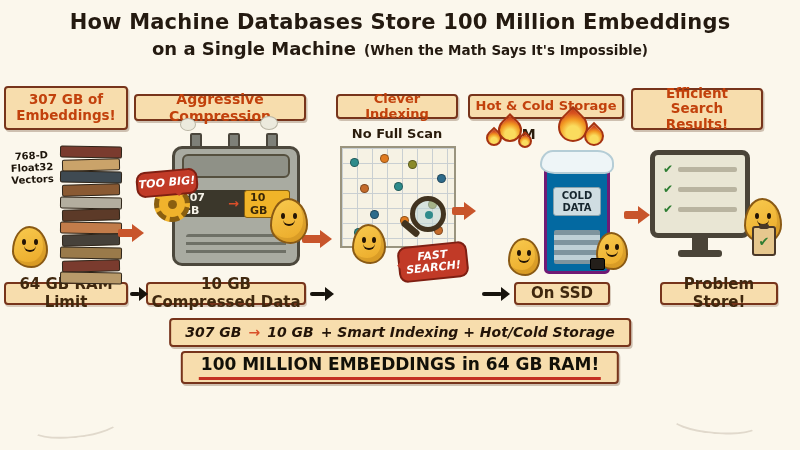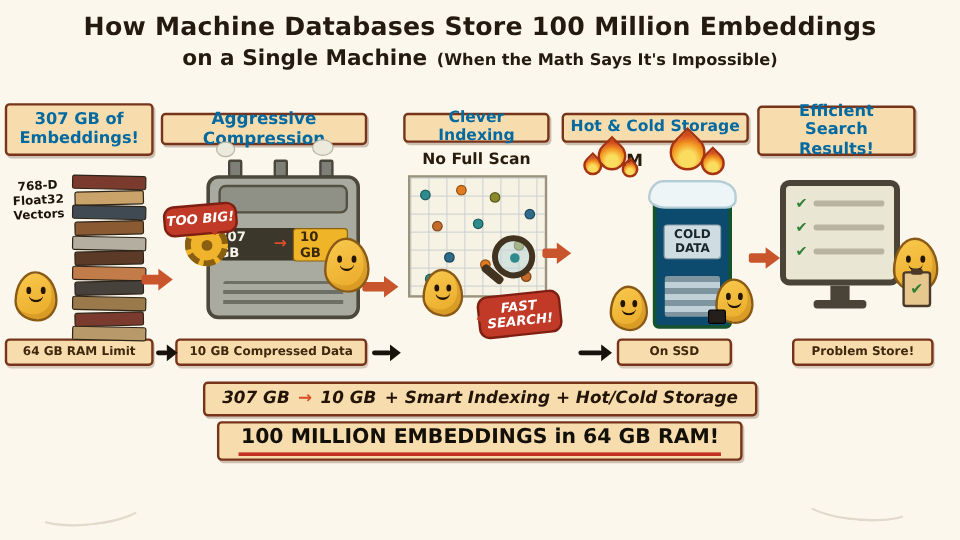--- a/index.html
+++ b/index.html
@@ -8,22 +8,22 @@
   #canvas{position:relative;width:800px;height:450px;background:#fbf7ec;overflow:hidden}
 
   
   .title1{position:absolute;top:10px;left:0;width:800px;text-align:center;font-size:21px;font-weight:800;color:#241a10;letter-spacing:.2px}
   .title2{position:absolute;top:38px;left:0;width:800px;text-align:center;color:#241a10}
   .title2 .main{font-size:18px;font-weight:800}
   .title2 .note{font-size:13.5px;font-weight:700;margin-left:8px}
 
   
   .box{position:absolute;background:#f7ddad;border:2.5px solid #77341b;border-radius:4px;display:flex;align-items:center;justify-content:center;text-align:center;line-height:1.15}
-  .hbox{color:#0369a1;font-weight:800;padding:2px 5px;box-shadow:1.5px 2px 0 rgba(90,50,20,.28)}
-  .fbox{color:#40280e;font-weight:800;font-size:10px;box-shadow:1px 2px 0 rgba(90,50,20,.22)}
+  .hbox{color:#c2410c;font-weight:800;padding:2px 5px;box-shadow:1.5px 2px 0 rgba(90,50,20,.28)}
+  .fbox{color:#40280e;font-weight:800;font-size:15px;box-shadow:1px 2px 0 rgba(90,50,20,.22)}
 
   .sub{position:absolute;font-weight:800;color:#2a1c0c;text-align:center;font-size:13px}
   .sub .u{border-bottom:2.5px solid #2a1c0c;padding-bottom:17px}
 
   
   .bubble{position:absolute;background:#c13a27;color:#fff;font-weight:800;font-style:italic;border:2px solid #7e1f12;border-radius:9px;display:flex;flex-direction:column;align-items:center;justify-content:center;text-align:center;font-size:11px;line-height:1.1;z-index:6}
   .bubble.tail-b::after{content:"";position:absolute;bottom:-9px;right:12px;border:6px solid transparent;border-top-color:#c13a27}
   .bubble.tail-l::after{content:"";position:absolute;left:-9px;top:10px;border:6px solid transparent;border-right-color:#c13a27}
 
   
@@ -65,21 +65,21 @@
   .grid{position:absolute;background:#f6f2e4;border:2px solid #9a947e;background-image:linear-gradient(#c9cfd2 1px,transparent 1px),linear-gradient(90deg,#c9cfd2 1px,transparent 1px);background-size:15px 15px;z-index:2}
   .dot{position:absolute;width:9px;height:9px;border-radius:50%;border:1px solid rgba(0,0,0,.35)}
   .lens{position:absolute;width:36px;height:36px;border:5px solid #41331f;border-radius:50%;background:rgba(190,215,215,.55);z-index:6}
   .lens .handle{position:absolute;left:-15px;bottom:-5px;width:21px;height:7px;background:#41331f;border-radius:3px;transform:rotate(40deg)}
   .lens .spot{position:absolute;left:10px;top:10px;width:8px;height:8px;border-radius:50%;background:#2e8b8b}
 
   
   .flame{position:absolute;transform:rotate(45deg);border-radius:0 55% 55% 55%;background:radial-gradient(circle at 65% 65%,#fadc5e 0 28%,#f29a23 55%,#d9531f 80%,#bf3c16);border:2px solid #a63310;z-index:1}
   .server{position:absolute;border-radius:5px;z-index:2}
   .server.hot{background:#7c2c1d;border:3px solid #38130a}
-  .server.cold{background:#0c4a6e;border:3px solid #14532d}
+  .server.cold{background:#0369a1;border:3px solid #701a75}
   .srv-label{position:relative;display:block;text-align:center;font-weight:800;line-height:1.15}
   .hot .srv-label{margin-top:8px;color:#fff;font-size:10px;text-shadow:1px 1px 0 #3a140c}
   .cold .srv-label{margin:24px 6px 0;color:#17262e;font-size:10px;background:#cfdde2;border-radius:3px;padding:2px 0;border:1px solid #8aa2ac}
   .slats{position:absolute;left:7px;right:7px;bottom:7px;border-radius:2px}
   .hot .slats{height:48px;background:repeating-linear-gradient(180deg,#5a1d10 0 5px,#93402c 5px 10px)}
   .cold .slats{height:34px;background:repeating-linear-gradient(180deg,#7e949e 0 5px,#bfd0d6 5px 10px)}
   .icecap{position:absolute;top:-13px;left:-7px;right:-7px;height:24px;background:#eef5f7;border:2px solid #b5cdd6;border-radius:14px 18px 10px 16px/16px 14px 8px 10px;z-index:3}
   .ssdbox{position:absolute;width:15px;height:12px;background:#241f1a;border:1px solid #000;border-radius:2px;z-index:8}
 
   

